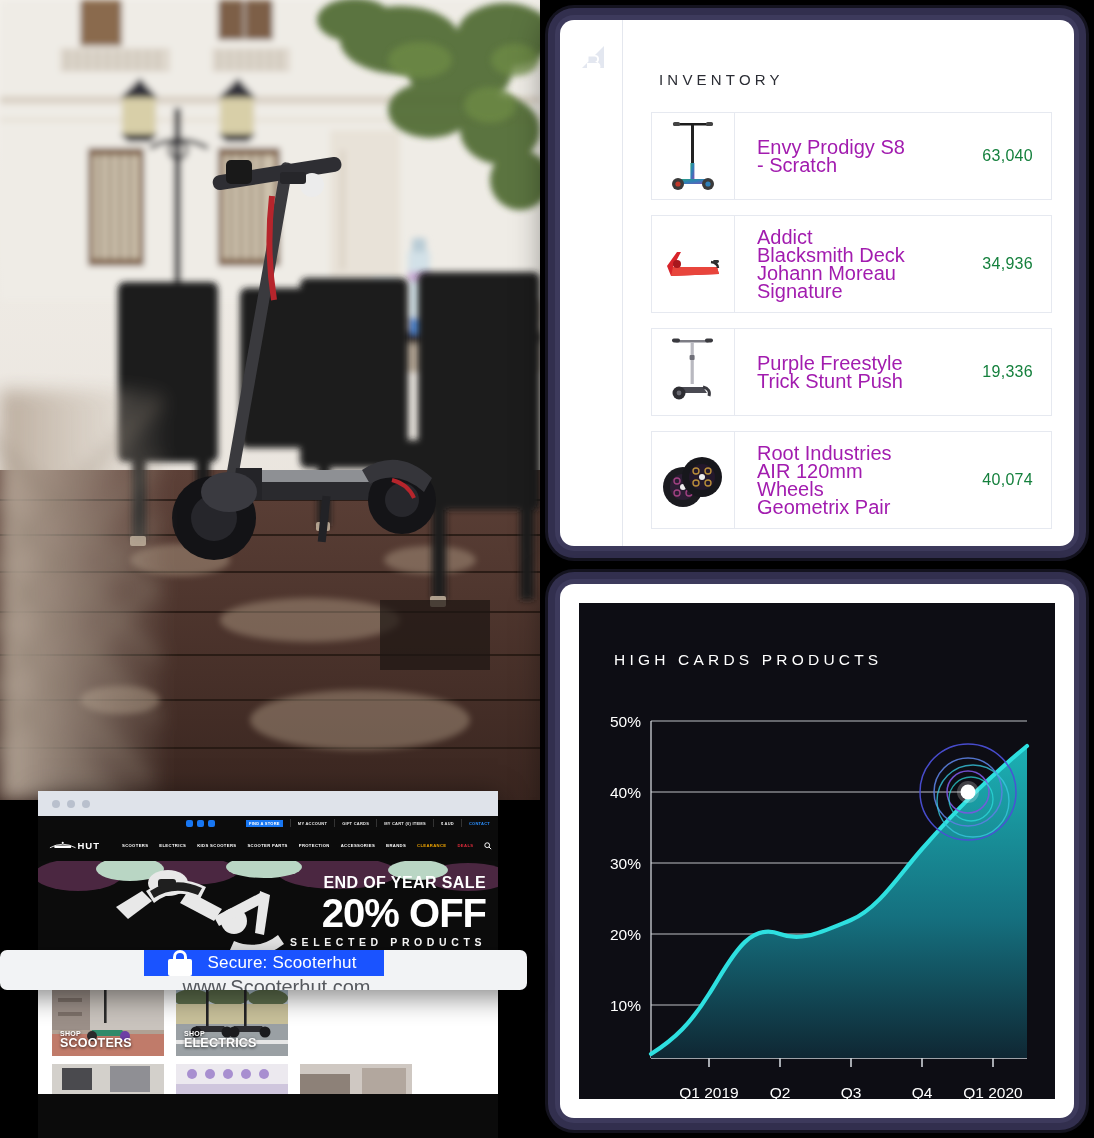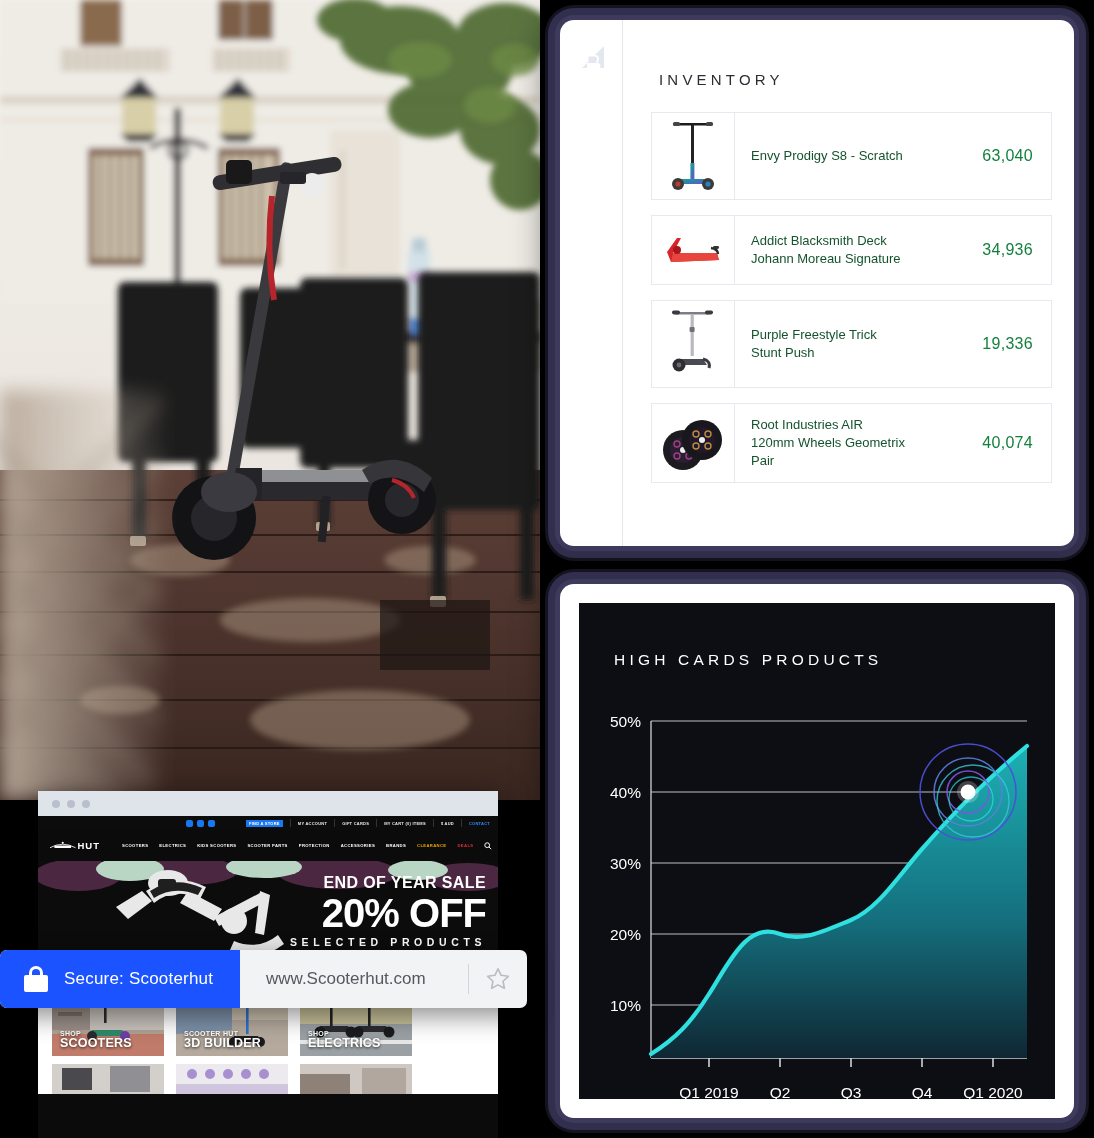--- a/index.html
+++ b/index.html
@@ -26,21 +26,21 @@
   .bc-logo{width:34px;height:38px;opacity:.85;}
   .inv-main{flex:1;padding:39px 22px 0 28px;box-sizing:border-box;}
   .inv-title{font-size:15px;letter-spacing:4.2px;color:#2b2d34;font-weight:400;margin:12px 0 0 8px;}
 
   .inv-list{margin-top:24px;}
   .inv-row{display:flex;align-items:stretch;border:1px solid #e6e9f0;margin-bottom:15px;background:#fff;}
   .inv-thumb{width:82px;flex:0 0 82px;border-right:1px solid #e6e9f0;
              display:flex;align-items:center;justify-content:center;padding:6px 0;}
   .inv-thumb svg{display:block;}
   .inv-mid{flex:1;display:flex;align-items:center;padding:12px 4px 12px 16px;}
-  .inv-name{font-size:13px;line-height:18px;color:#14532d;}
+  .inv-name{font-size:20px;line-height:18px;color:#a21caf;margin-left:6px;}
   .inv-qty{flex:0 0 120px;display:flex;align-items:center;justify-content:flex-end;
            padding-right:18px;font-size:16px;color:#15803d;letter-spacing:.3px;}
 
   
   .chart-pad{padding:19px;box-sizing:border-box;height:100%;background:#fff;}
   .chart-dark{background:#0d0d14;width:100%;height:100%;position:relative;}
   .chart-title{position:absolute;left:35px;top:48px;color:#fff;font-size:15.5px;letter-spacing:4.2px;}
   .chart-svg{position:absolute;left:0;top:0;width:100%;height:100%;}
 
   
@@ -78,31 +78,31 @@
   .cards{display:flex;gap:12px;padding:14px 14px 0 14px;background:#fff;}
   .card{position:relative;width:112px;height:82px;overflow:hidden;}
   .card svg{display:block;}
   .card-lbl{position:absolute;left:8px;bottom:6px;color:#fff;text-shadow:0 1px 3px rgba(0,0,0,.75);}
   .card-lbl .s{font-size:7px;font-weight:bold;letter-spacing:.3px;display:block;}
   .card-lbl .b{font-size:12.5px;font-weight:bold;letter-spacing:.2px;display:block;margin-top:-1px;}
   .cards2{display:flex;gap:12px;padding:8px 14px 0 14px;background:#fff;}
   .card2{width:112px;height:30px;overflow:hidden;}
 
   
-  #addr{position:absolute;left:0;top:950px;width:527px;height:58px;
+  #addr{position:absolute;left:0;top:950px;width:527px;height:40px;
          background:#f2f3f5;border-radius:7px;display:flex;align-items:center;
-         box-shadow:0 8px 26px rgba(0,0,0,.45);overflow:hidden;}
+         box-shadow:0 8px 26px rgba(0,0,0,.45);overflow:hidden;flex-direction:column;}
   .addr-secure{background:#1a53ff;height:100%;width:240px;display:flex;align-items:center;gap:16px;
                padding-left:24px;box-sizing:border-box;}
   .lock{width:24px;height:26px;position:relative;flex:0 0 24px;}
   .lock .body{position:absolute;bottom:0;left:0;width:24px;height:17px;background:#fff;border-radius:2px;}
   .lock .shackle{position:absolute;top:0;left:5px;width:14px;height:13px;
                  border:3.5px solid #fff;border-bottom:none;border-radius:8px 8px 0 0;box-sizing:border-box;}
   .addr-secure-txt{color:#fff;font-size:17px;letter-spacing:.2px;}
-  .addr-url{flex:1;padding-left:26px;color:#55585e;font-size:17px;}
+  .addr-url{flex:1;padding-left:26px;color:#55585e;font-size:20px;}
   .addr-div{width:1px;height:30px;background:#d2d5da;}
   .star{width:58px;display:flex;align-items:center;justify-content:center;}
 </style>
 </head>
 <body>
 
 <div class="hero">
   <svg viewBox="0 0 540 800" xmlns="http://www.w3.org/2000/svg">
     <defs>
       <linearGradient id="wallG" x1="0" y1="0" x2="0" y2="1">
@@ -604,39 +604,20 @@
           <path d="M40 56 L70 56 L74 62 L38 62 Z" fill="#2f8a6a"></path>
           <circle cx="40" cy="62" r="5" fill="#2b2b2b"></circle>
             <circle cx="73" cy="62" r="5" fill="#6d3fa5"></circle>
         </svg>
         <span class="card-lbl">
           <span class="s">SHOP</span>
           <span class="b">SCOOTERS</span>
         </span>
       </div>
 
-      <div class="card">
-        <svg width="112" height="82" viewBox="0 0 112 82">
-          <rect width="112" height="82" fill="#cfc6ba"></rect>
-          <rect x="0" y="0" width="112" height="22" fill="#b9ae9c"></rect>
-          <path d="M0 22 L112 14 L112 34 L0 40 Z" fill="#ddd4c6"></path>
-          <path d="M40 34 L112 26 L112 46 L40 52 Z" fill="#cbbfae"></path>
-          <rect x="0" y="46" width="112" height="36" fill="#b4a99c"></rect>
-          <path d="M0 20 Q26 6 56 20 L56 56 L0 60 Z" fill="#7d91a8"></path>
-          <rect x="70" y="14" width="2.6" height="46" fill="#2b72c9"></rect>
-          <rect x="62" y="12" width="18" height="2.4" rx="1.2" fill="#2b72c9"></rect>
-          <path d="M58 62 L82 62 L85 68 L56 68 Z" fill="#1f1f22"></path>
-          <circle cx="58" cy="68" r="5" fill="#1b1b1e"></circle>
-            <circle cx="84" cy="68" r="5" fill="#1b1b1e"></circle>
-        </svg>
-        <span class="card-lbl">
-          <span class="s">SCOOTER HUT</span>
-          <span class="b">3D BUILDER</span>
-        </span>
-      </div>
 
       <div class="card">
         <svg width="112" height="82" viewBox="0 0 112 82">
           <rect width="112" height="82" fill="#b8c4cc"></rect>
           <rect x="0" y="0" width="112" height="26" fill="#a8bac6"></rect>
           <g fill="#5d6e4c">
               <ellipse cx="16" cy="24" rx="18" ry="9"></ellipse>
               <ellipse cx="52" cy="22" rx="22" ry="10"></ellipse>
           <ellipse cx="92" cy="24" rx="20" ry="9"></ellipse>
             </g>

